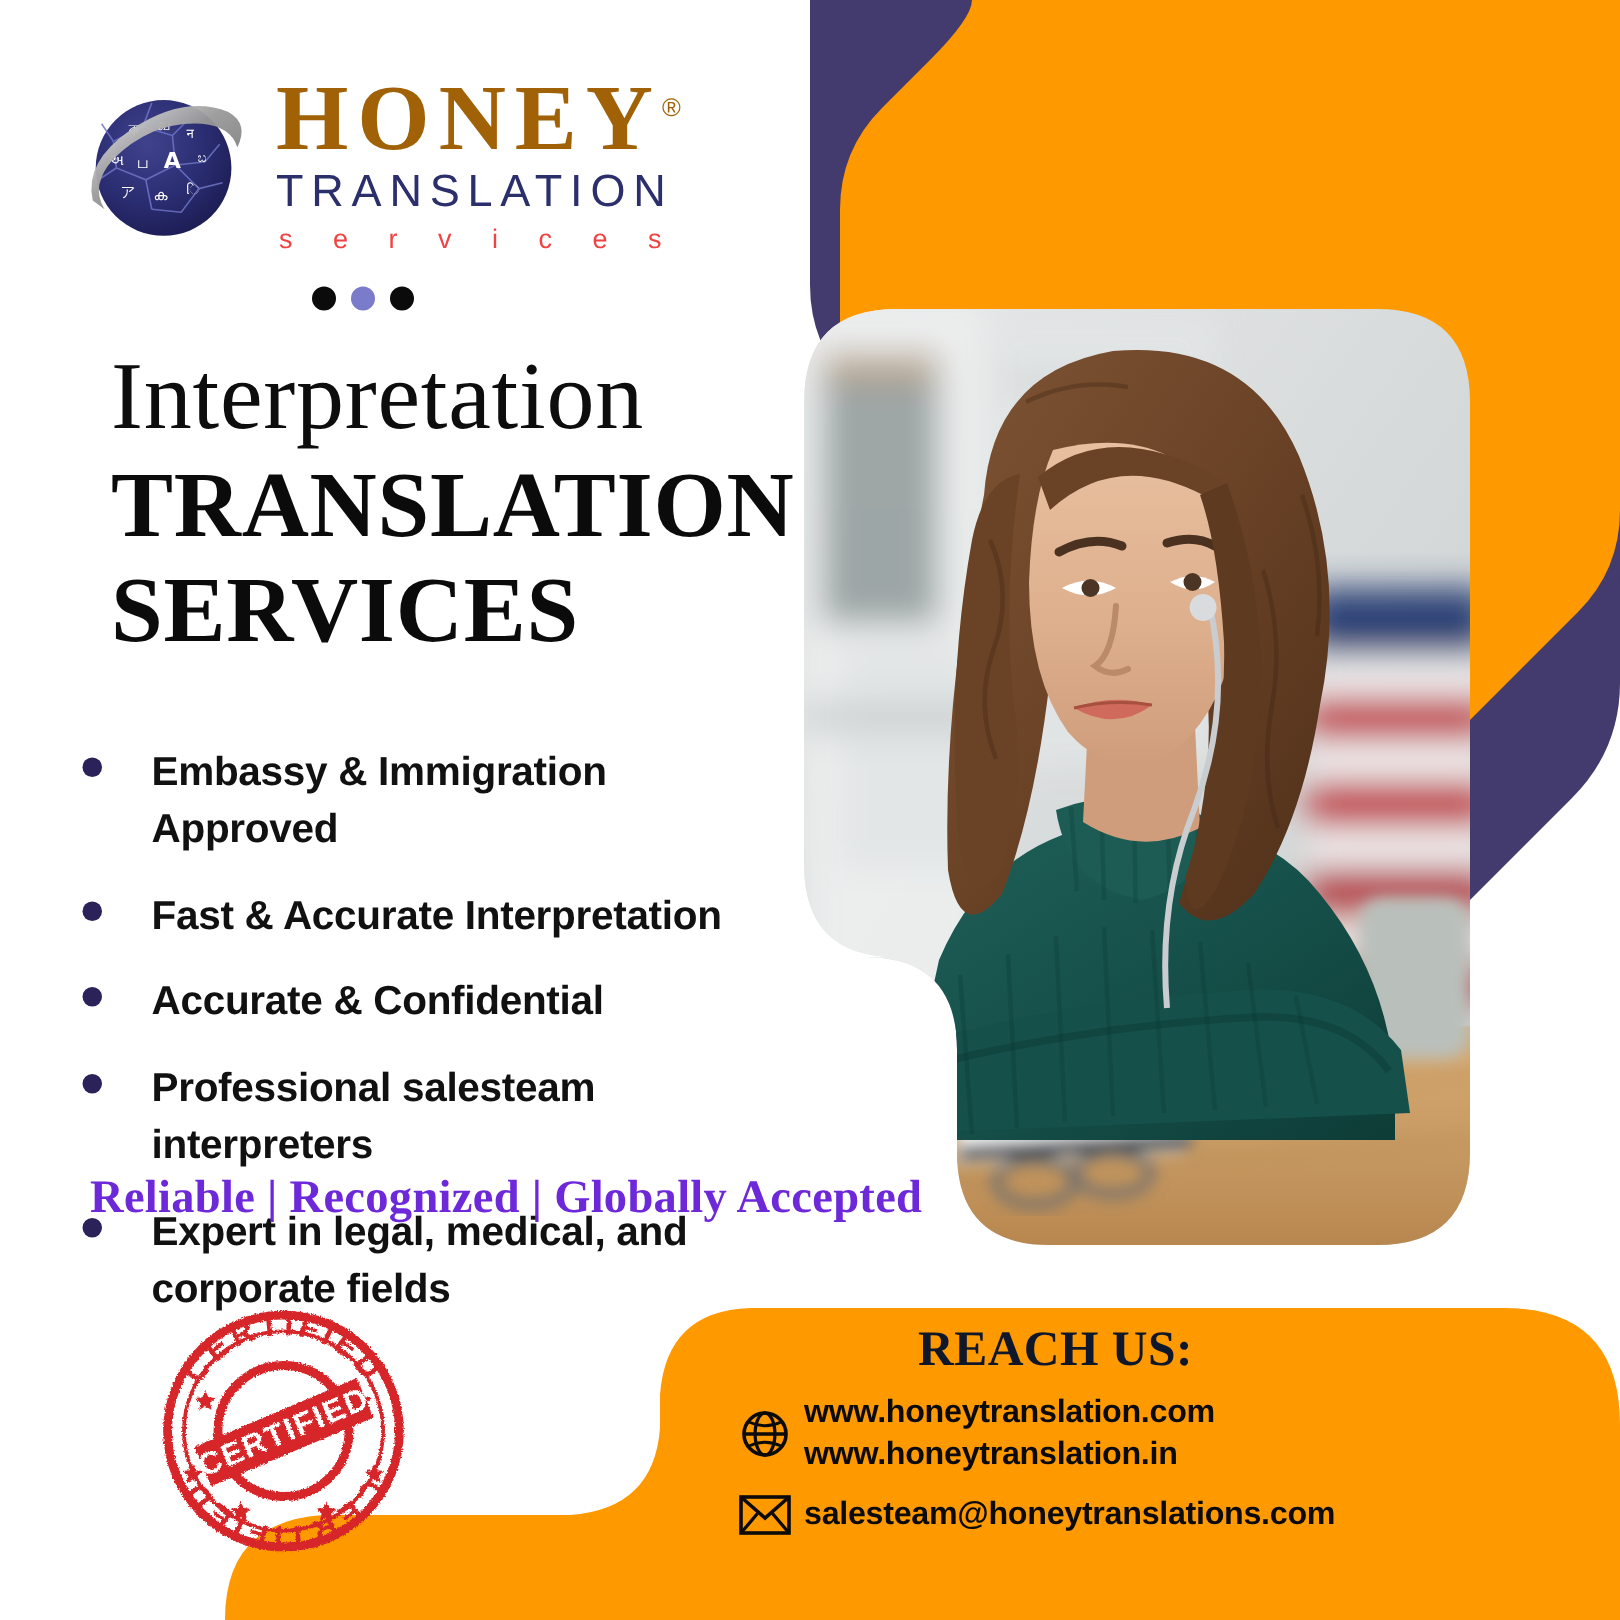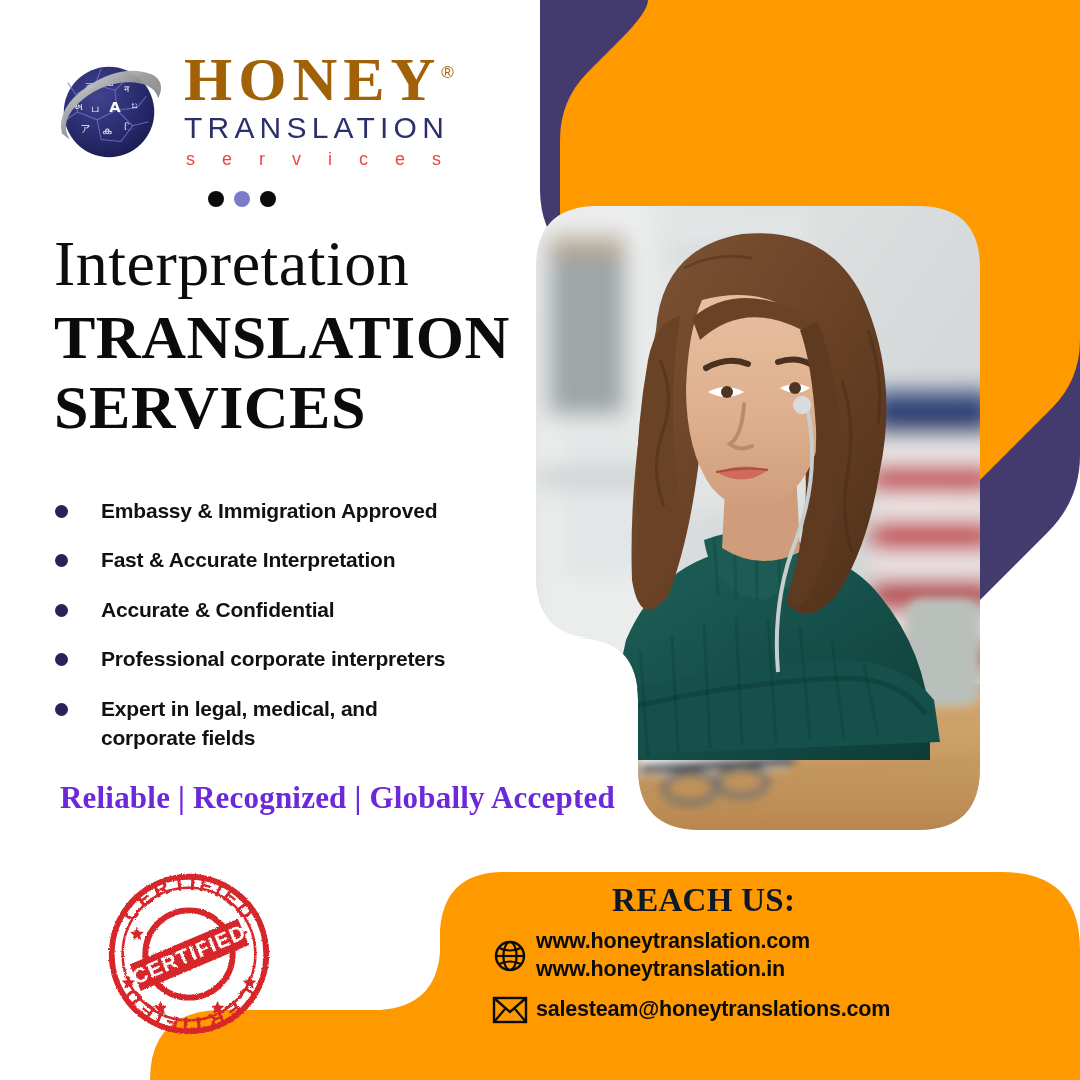--- a/index.html
+++ b/index.html
@@ -91,21 +91,21 @@
   .dot {
     width: 16px;
     height: 16px;
     border-radius: 50%;
     display: block;
   }
 
   
   .headline {
     position: absolute;
-    left: 54px;
+    left: 74px;
     top: 232px;
     width: 470px;
   }
   .headline-script {
     font-family: "Liberation Serif", serif;
     font-size: 64px;
     font-weight: 400;
     color: #0d0d0d;
     line-height: 1.0;
     letter-spacing: 0.5px;
@@ -139,21 +139,21 @@
     width: 13px;
     height: 13px;
     border-radius: 50%;
     background: #2a2259;
     margin-top: 9px;
     margin-right: 33px;
     flex: 0 0 auto;
   }
   .bullet-text {
     font-family: "Liberation Sans", sans-serif;
-    font-size: 21px;
+    font-size: 27px;
     font-weight: 700;
     color: #111111;
     line-height: 1.4;
     letter-spacing: -0.2px;
   }
 
   
   .tagline {
     position: absolute;
     left: 60px;
@@ -532,21 +532,21 @@
     <li>
       <span class="bullet-dot"></span>
       <span class="bullet-text">Fast &amp; Accurate Interpretation</span>
     </li>
     <li>
       <span class="bullet-dot"></span>
       <span class="bullet-text">Accurate &amp; Confidential</span>
     </li>
     <li>
       <span class="bullet-dot"></span>
-      <span class="bullet-text">Professional corporate interpreters</span>
+      <span class="bullet-text">Professional salesteam interpreters</span>
     </li>
     <li>
       <span class="bullet-dot"></span>
       <span class="bullet-text" style="display:inline-block;max-width:360px">Expert in legal, medical, and corporate fields</span>
     </li>
   </ul>
 
   <div class="tagline">Reliable  |  Recognized  |  Globally Accepted</div>
 
   <svg class="stamp" viewBox="0 0 200 200">

